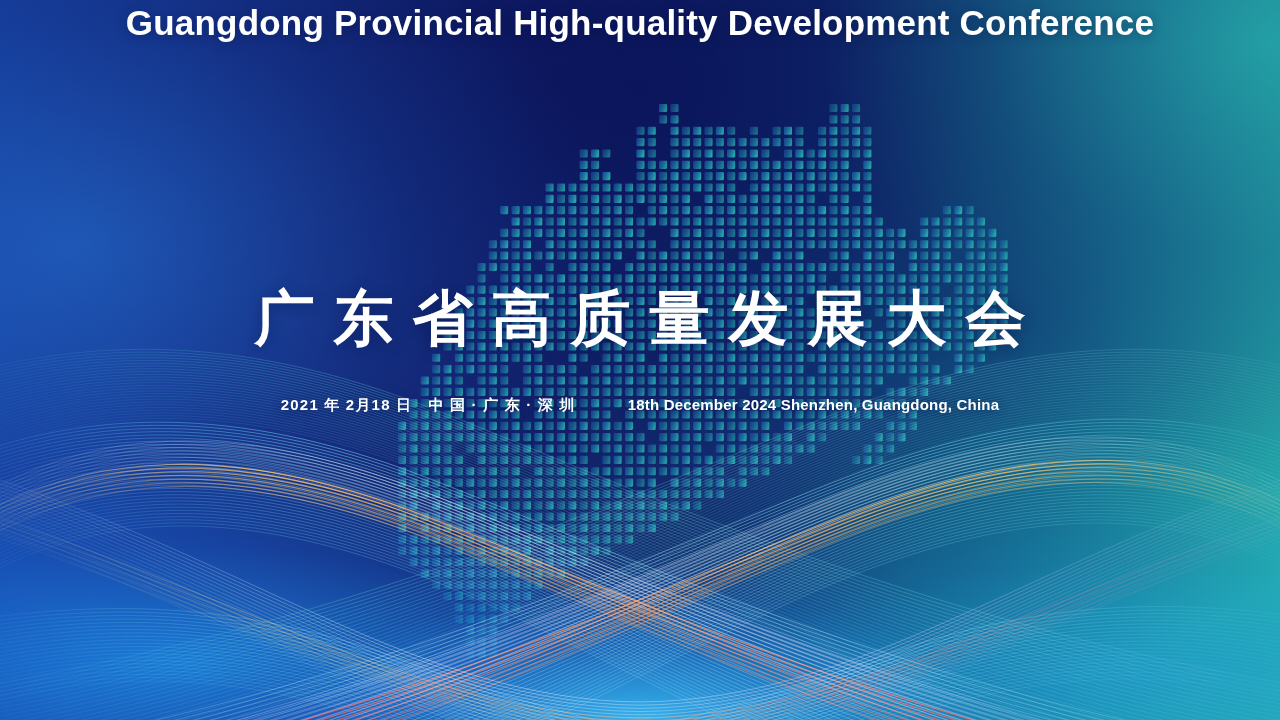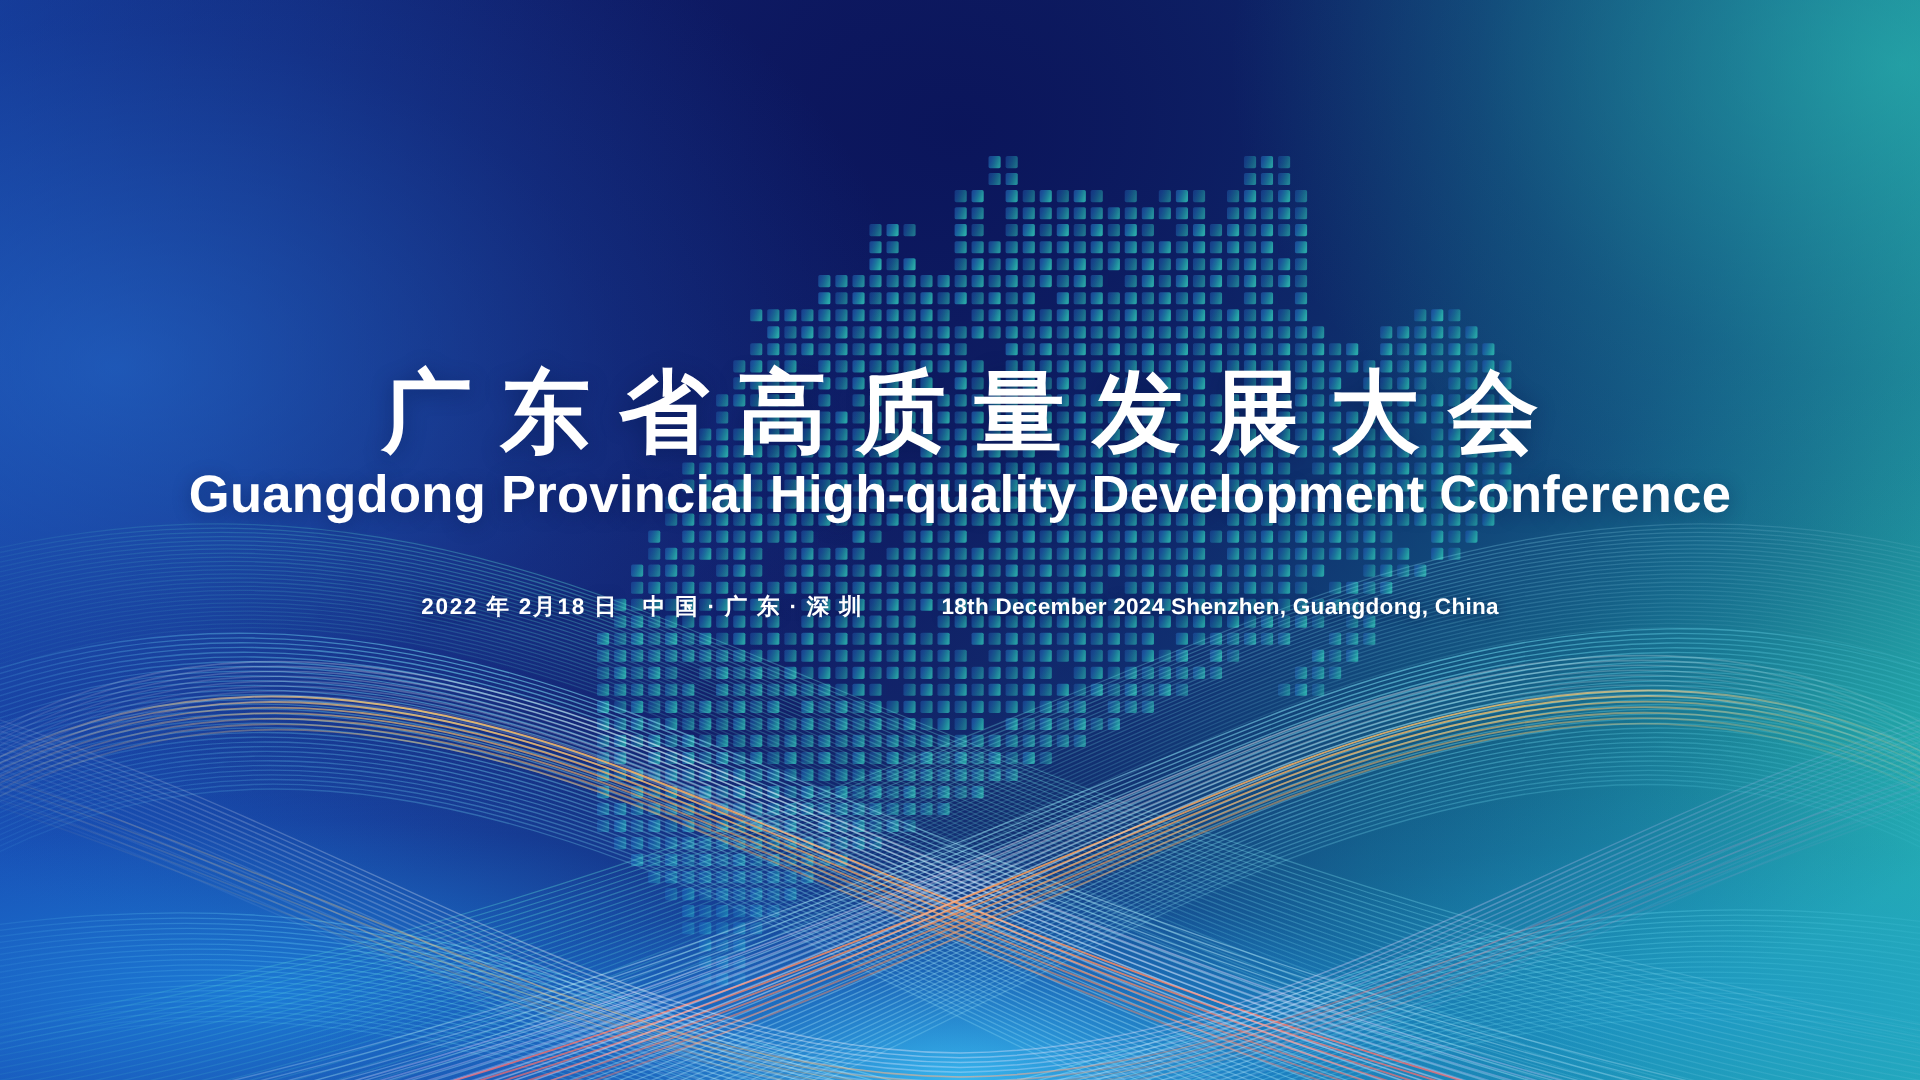--- a/index.html
+++ b/index.html
@@ -2203,22 +2203,22 @@
         <path d="M -30 523.0
                C 250 615.0, 430 726.5, 640 728.5
                C 850 726.5, 1030 615.0, 1310 523.0" stroke="url(#gWarm)" stroke-width="1.1" opacity="0.240"></path>
         <path d="M -30 528.0
                C 250 620.0, 430 730.0, 640 732.0
                C 850 730.0, 1030 620.0, 1310 528.0" stroke="url(#gWarm)" stroke-width="1.1" opacity="0.180"></path>
       </g>
   </svg>
 
   <div id="content">
+    <div id="title-en">Guangdong Provincial High-quality Development Conference</div>
     <div id="title-cn">广东省高质量发展大会</div>
-    <div id="title-en">Guangdong Provincial High-quality Development Conference</div>
     <div id="meta-row">
-      <span id="meta-cn">2022 年 2月18 日　中 国 · 广 东 · 深 圳</span>
+      <span id="meta-cn">2021 年 2月18 日　中 国 · 广 东 · 深 圳</span>
       <span id="meta-gap"></span>
       <span id="meta-en">18th December 2024   Shenzhen, Guangdong, China</span>
     </div>
   </div>
 
 </div>
 
 </body></html>

